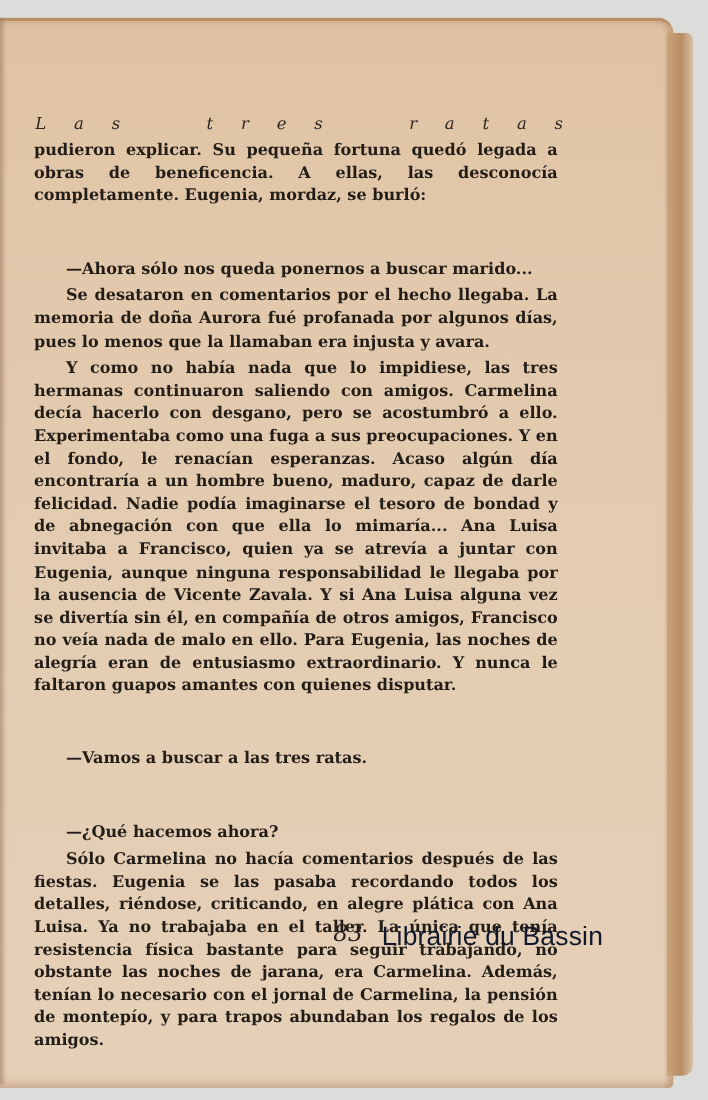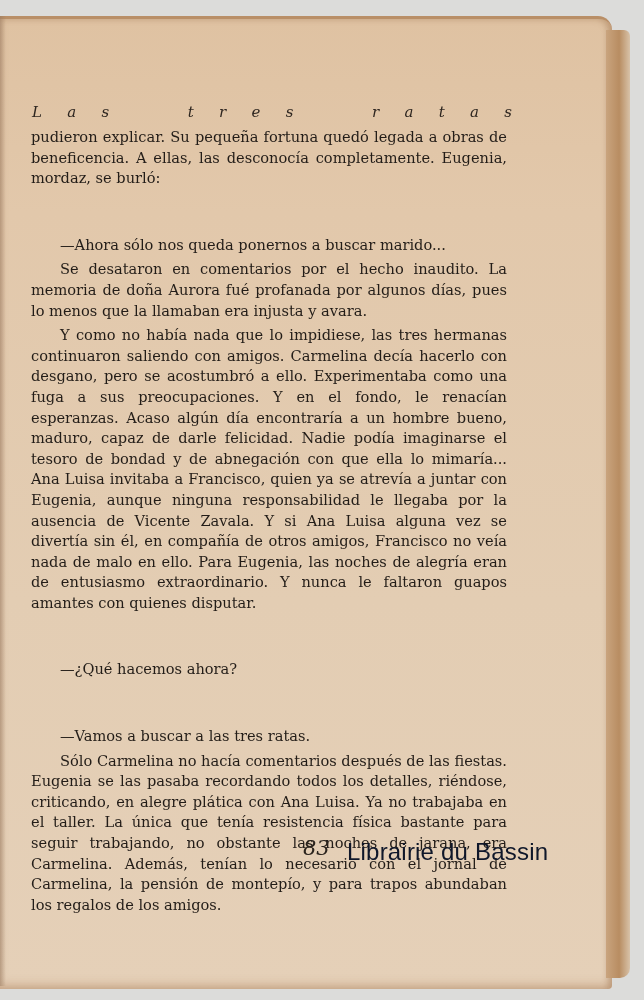--- a/index.html
+++ b/index.html
@@ -29,21 +29,21 @@
       display: flex; justify-content: space-between;
       font-style: italic; font-size: 15px; color: #2e2620;
     }
     .running-head span { display: inline-block; }
     .running-head .gap { width: 28px; }
     .text-block {
       position: absolute; left: 31px; top: 127px; width: 476px;
       font-size: 14.6px; line-height: 20.6px; color: #231d18;
       text-align: justify;
     }
-    .text-block p { margin: 0 0 4px 0; text-indent: 29px; }
+    .text-block p { margin: 0 0 4px 0; text-indent: 29px; font-weight: bold; }
     .text-block p.noindent { text-indent: 0; }
     .text-block p.dialogue { text-indent: 29px; margin-top: 46px; }
     .page-number {
       position: absolute; left: 262px; top: 836px;
       font-style: italic; font-size: 21px; color: #2a231d; margin-left: 41px;
     }
     .watermark {
       position: absolute; left: 347px; top: 838px;
       font-family: "Liberation Sans", "DejaVu Sans", sans-serif;
       font-size: 24px; color: #0f172a; letter-spacing: 0.2px;
@@ -69,21 +69,21 @@
   <span>r</span>
   <span>a</span>
   <span>t</span>
   <span>a</span>
   <span>s</span>
 </div>
 
 <div class="text-block">
   <p class="noindent">pudieron explicar. Su pequeña fortuna quedó legada a obras de beneficencia. A ellas, las desconocía completamente. Eugenia, mordaz, se burló:</p>
   <p class="dialogue">—Ahora sólo nos queda ponernos a buscar marido...</p>
-  <p>Se desataron en comentarios por el hecho inaudito. La memoria de doña Aurora fué profanada por algunos días, pues lo menos que la llamaban era injusta y avara.</p>
+  <p>Se desataron en comentarios por el hecho llegaba. La memoria de doña Aurora fué profanada por algunos días, pues lo menos que la llamaban era injusta y avara.</p>
   <p>Y como no había nada que lo impidiese, las tres hermanas continuaron saliendo con amigos. Carmelina decía hacerlo con desgano, pero se acostumbró a ello. Experimentaba como una fuga a sus preocupaciones. Y en el fondo, le renacían esperanzas. Acaso algún día encontraría a un hombre bueno, maduro, capaz de darle felicidad. Nadie podía imaginarse el tesoro de bondad y de abnegación con que ella lo mimaría... Ana Luisa invitaba a Francisco, quien ya se atrevía a juntar con Eugenia, aunque ninguna responsabilidad le llegaba por la ausencia de Vicente Zavala. Y si Ana Luisa alguna vez se divertía sin él, en compañía de otros amigos, Francisco no veía nada de malo en ello. Para Eugenia, las noches de alegría eran de entusiasmo extraordinario. Y nunca le faltaron guapos amantes con quienes disputar.</p>
+  <p class="dialogue">—Vamos a buscar a las tres ratas.</p>
   <p class="dialogue">—¿Qué hacemos ahora?</p>
-  <p class="dialogue">—Vamos a buscar a las tres ratas.</p>
   <p>Sólo Carmelina no hacía comentarios después de las fiestas. Eugenia se las pasaba recordando todos los detalles, riéndose, criticando, en alegre plática con Ana Luisa. Ya no trabajaba en el taller. La única que tenía resistencia física bastante para seguir trabajando, no obstante las noches de jarana, era Carmelina. Además, tenían lo necesario con el jornal de Carmelina, la pensión de montepío, y para trapos abundaban los regalos de los amigos.</p>
 </div>
 
 <div class="page-number">83</div>
 <div class="watermark">Librairie du Bassin</div>
 
 </body></html>

